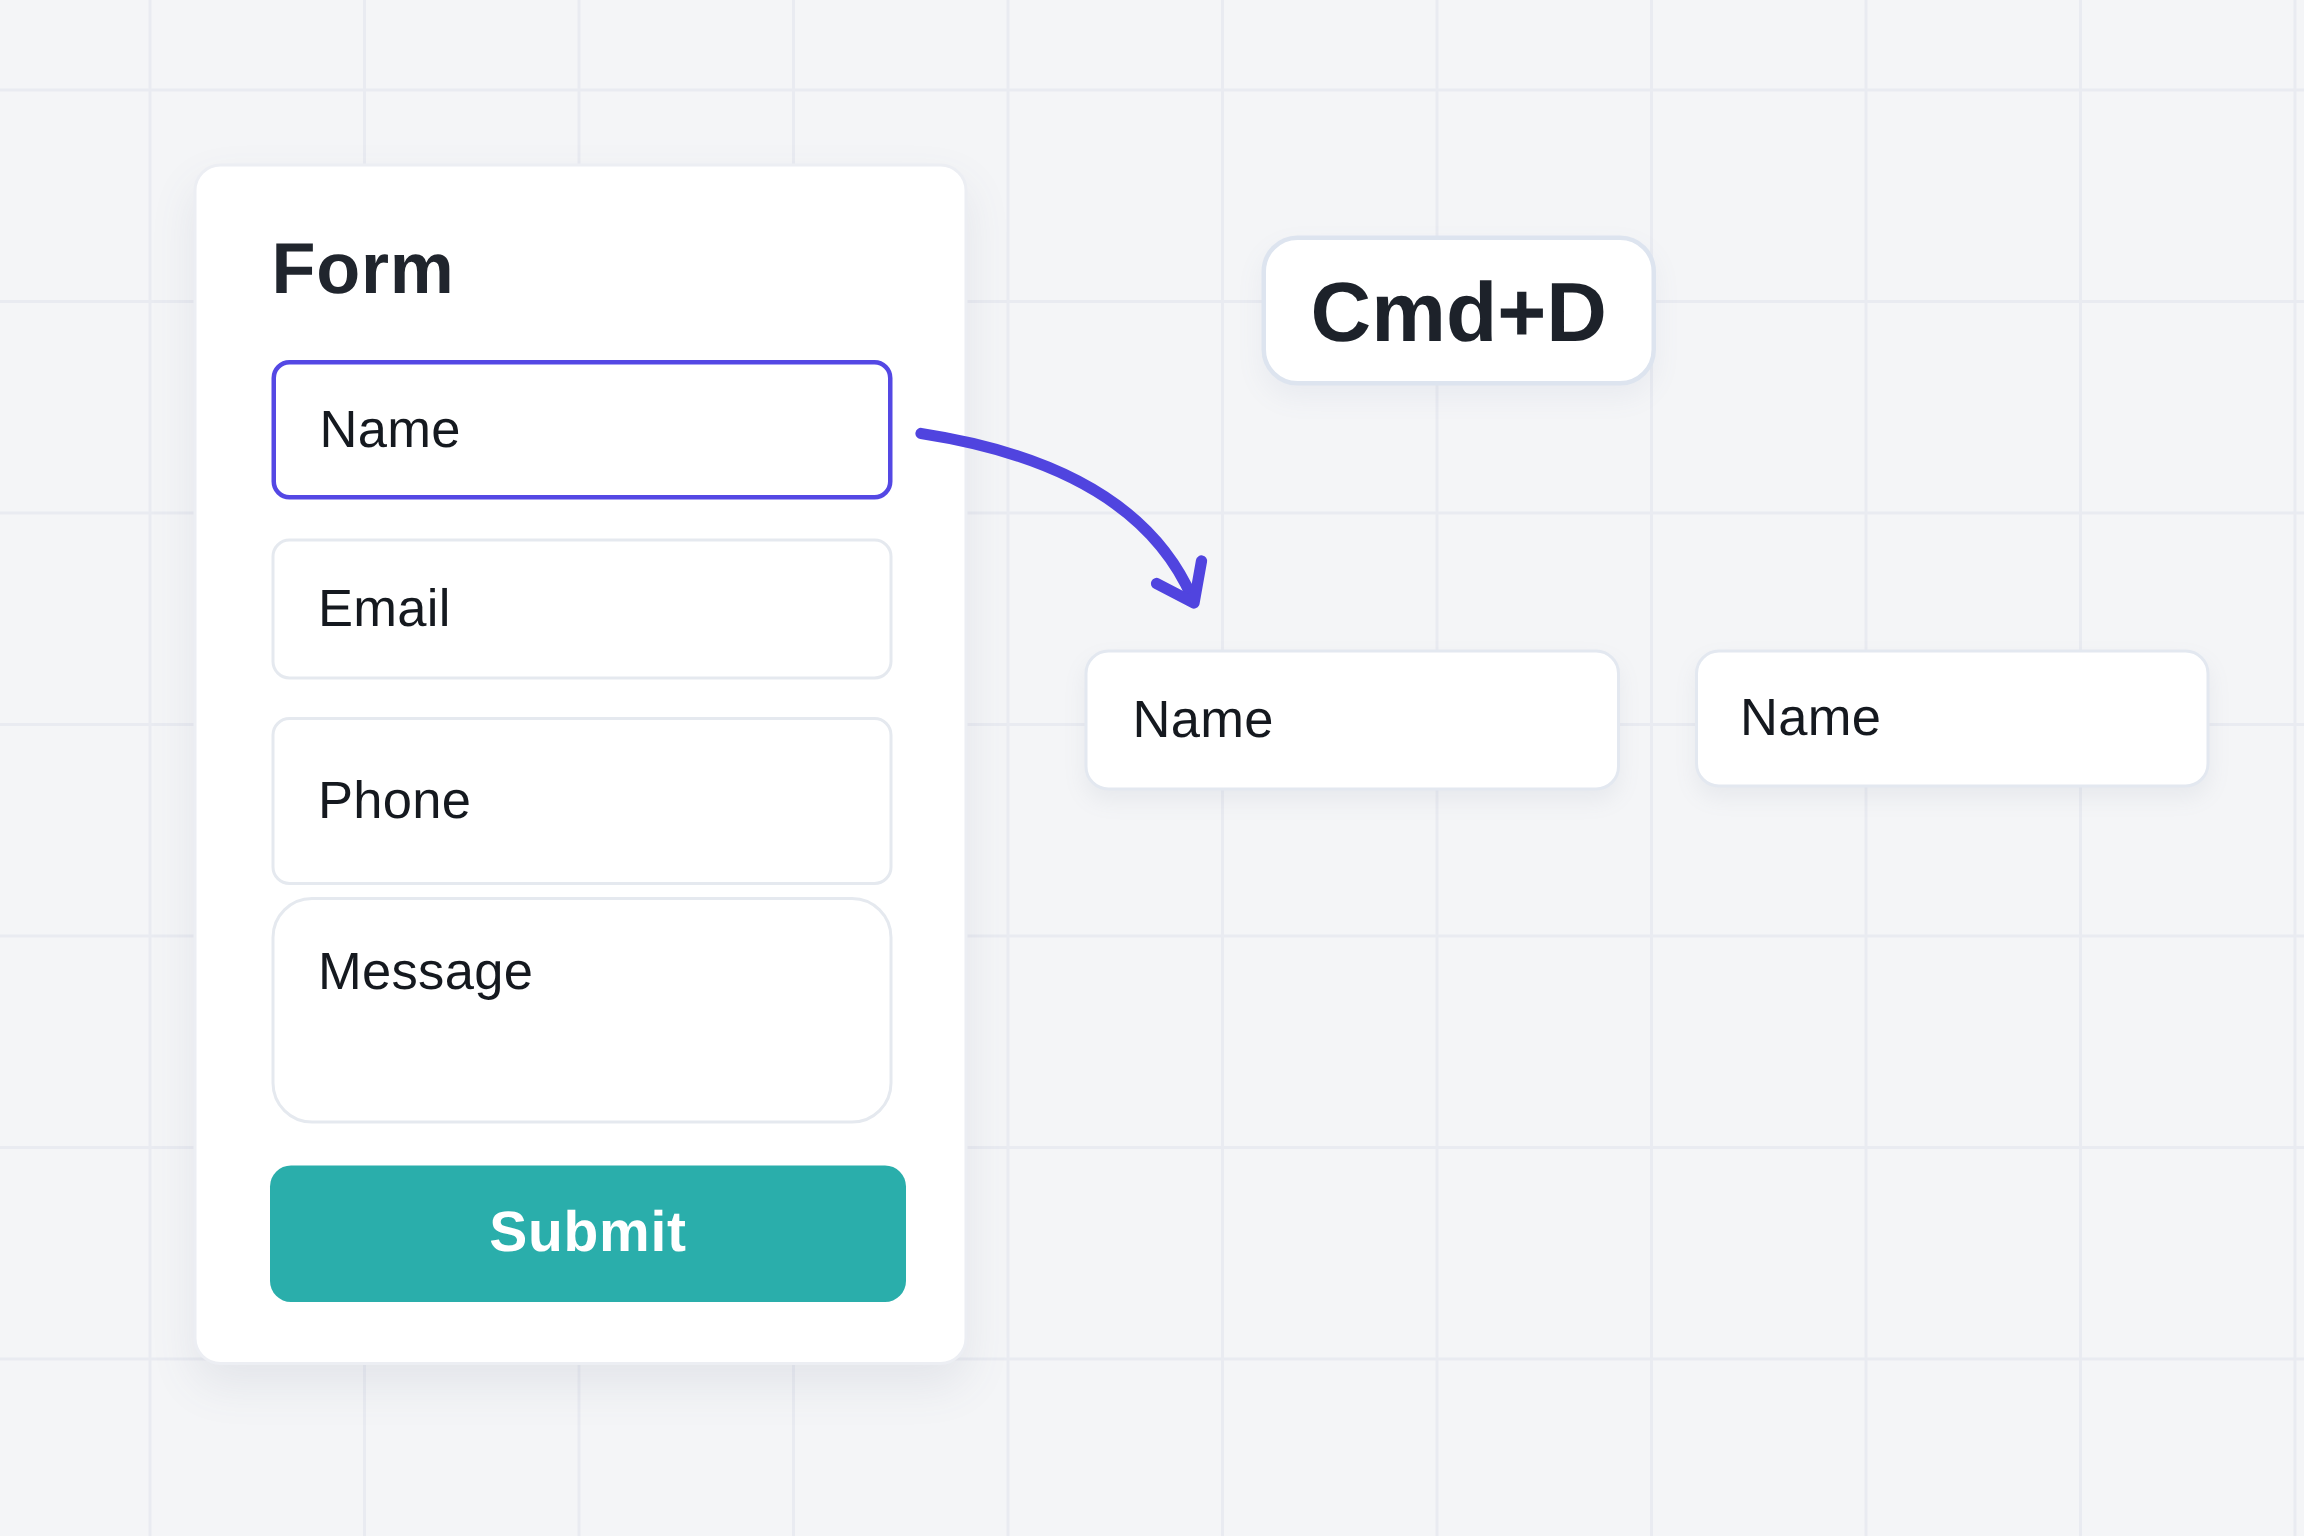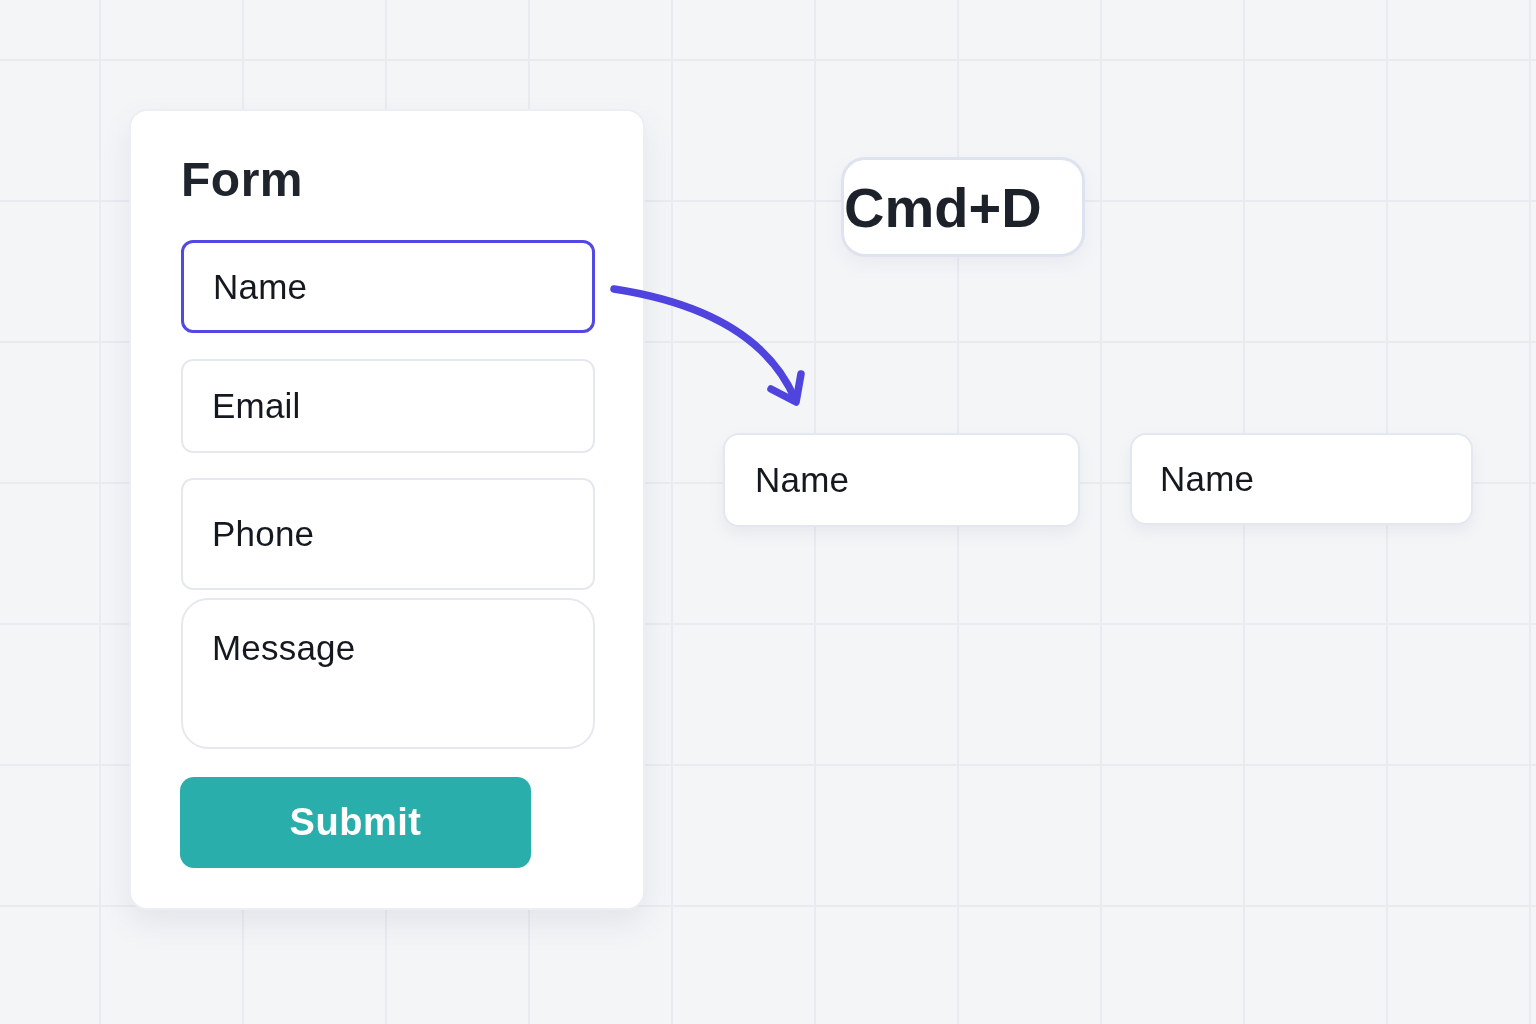--- a/index.html
+++ b/index.html
@@ -65,47 +65,47 @@
   }
   .field-name    { top: 129px; height: 93px; border: 3px solid #5448e4; }
   .field-email   { top: 248px; height: 94px; }
   .field-phone   { top: 367px; height: 112px; }
   .field-message { top: 487px; height: 151px; align-items: flex-start; padding-top: 28px; border-radius: 27px; }
 
   .submit-btn {
     position: absolute;
     left: 49px;
     top: 666px;
-    width: 351px;
+    width: 424px;
     height: 91px;
     border: none;
     border-radius: 14px;
     background: #2aaeab;
     color: #ffffff;
     font-family: "Liberation Sans", "DejaVu Sans", sans-serif;
     font-size: 38px;
     font-weight: 700;
     letter-spacing: 0.5px;
     cursor: pointer;
   }
 
   
   .shortcut-badge {
     position: absolute;
     left: 841px;
     top: 157px;
-    width: 244px;
+    width: 263px;
     height: 100px;
     background: #ffffff;
     border: 3px solid #dde4ef;
     border-radius: 24px;
     box-sizing: border-box;
     display: flex;
     align-items: center;
-    justify-content: flex-start;
+    justify-content: center;
     box-shadow: 0 8px 18px rgba(120, 130, 160, 0.08);
   }
   .shortcut-badge .badge-label {
     font-size: 56px;
     font-weight: 700;
     color: #1d222a;
   }
 
   
   .dup-field {

